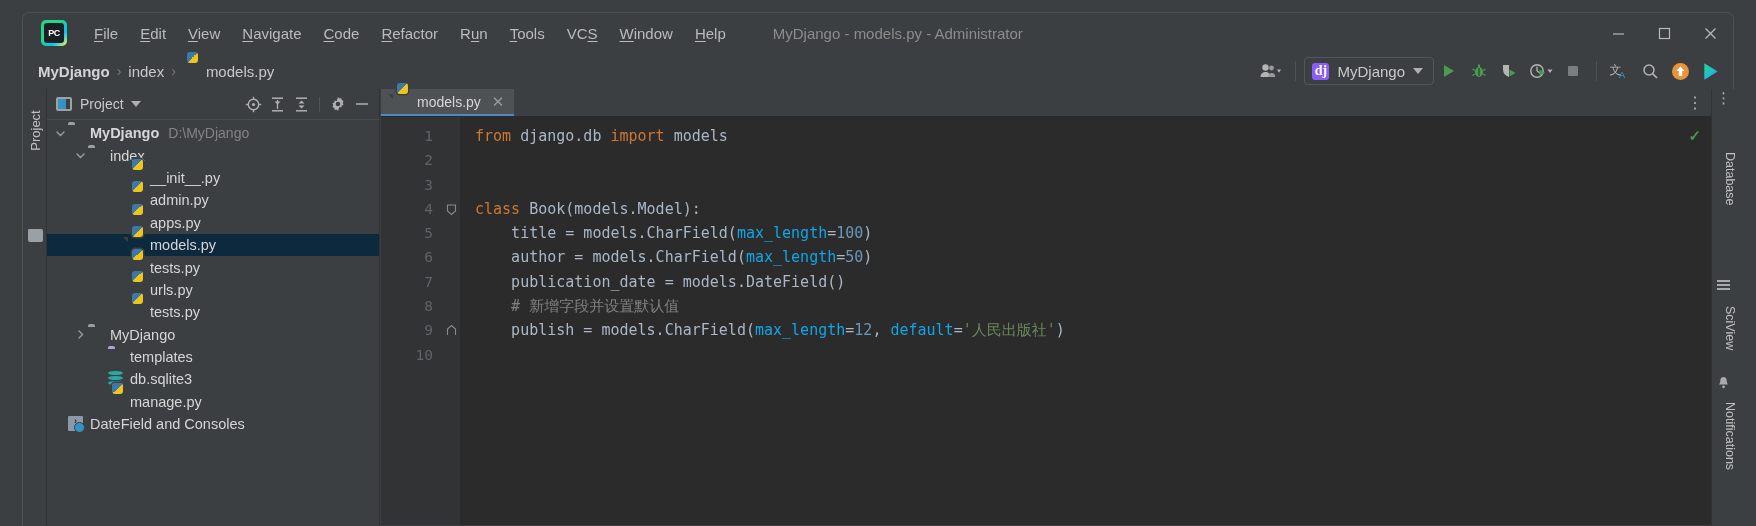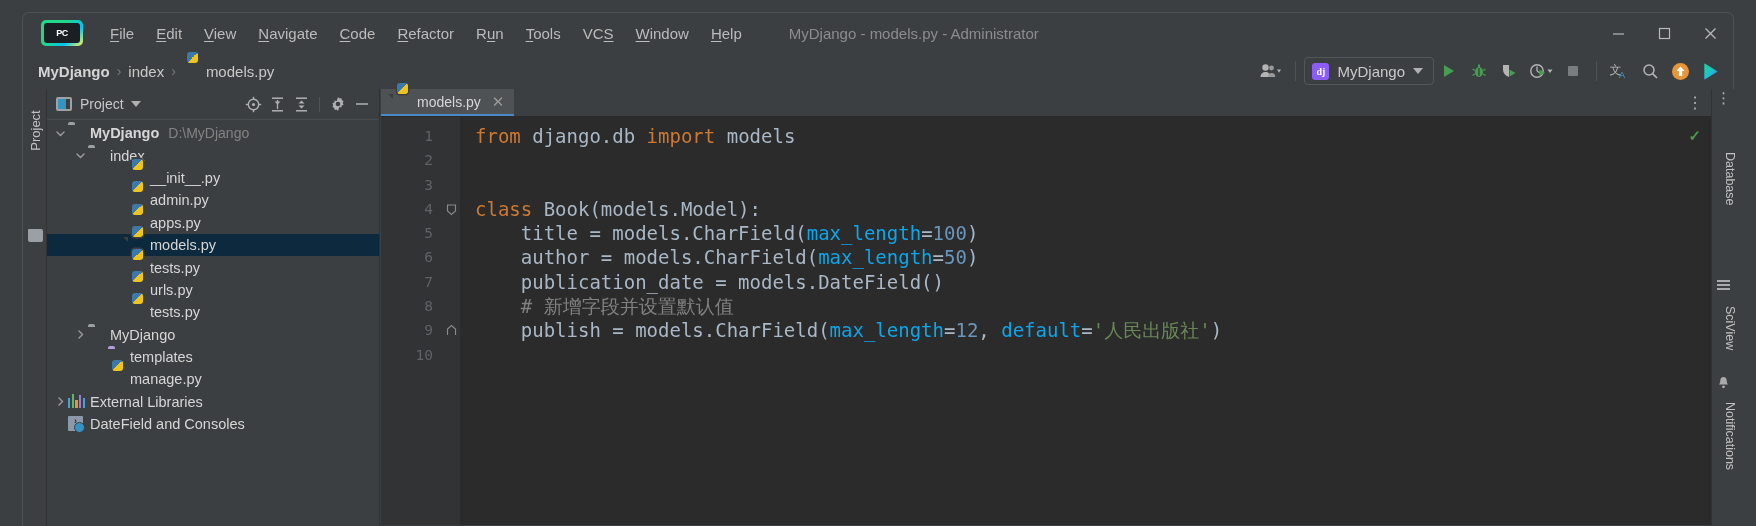--- a/index.html
+++ b/index.html
@@ -23,21 +23,21 @@
     border-radius: 7px 7px 0 0;
   }
 
   
   .menubar {
     position: absolute; left: 23px; top: 13px; width: 1710px; height: 40px;
     display: flex; align-items: center; gap: 0px;
     border-radius: 6px 6px 0 0;
   }
   .pc-logo {
-    width: 42px; height: 26px; margin-left: 18px; margin-right: 16px;
+    width: 26px; height: 26px; margin-left: 18px; margin-right: 16px;
     border-radius: 5px; position: relative; flex: none;
     background: linear-gradient(135deg, #21d789 0%, #21d789 40%, #07c3f2 70%, #fcf84a 100%);
     overflow: hidden;
   }
   .pc-logo .inner {
     position: absolute; left: 3px; top: 3px; right: 3px; bottom: 3px;
     background: #1b1f23; border-radius: 3px;
     color: #ffffff; font-size: 9px; font-weight: bold;
     display: flex; align-items: center; justify-content: center;
     letter-spacing: -0.5px;
@@ -85,21 +85,21 @@
   .tb-sep {
     width: 1px; height: 20px; background: #4e5254; margin: 0 8px;
   }
   .runcfg {
     display: flex; align-items: center; gap: 8px; height: 28px;
     border: 1px solid #545759; border-radius: 4px; padding: 0 10px 0 7px;
     color: #c9c9c9; font-size: 15px; background: #3c3f41;
   }
   .dj-icon {
     width: 17px; height: 17px; border-radius: 3px; background: #8b5cf6;
-    color: #ffffff; font-size: 10px; font-weight: bold;
+    color: #ffffff; font-size: 14px; font-weight: bold;
     display: flex; align-items: center; justify-content: center;
     flex: none; font-family: "Liberation Serif", serif;
   }
   .caret-dn {
     width: 0; height: 0; border-left: 5px solid transparent;
     border-right: 5px solid transparent; border-top: 6px solid #b0b0b0;
   }
 
   
   .leftstrip {
@@ -246,21 +246,21 @@
   }
   .fold-col {
     width: 17px; background: #313335; flex: none; position: relative;
     padding-top: 7px;
   }
   .foldmark {
     height: 24.3px; display: flex; align-items: center; justify-content: center;
   }
   .code {
     flex: 1; padding-top: 7px; position: relative;
-    font-family: "DejaVu Sans Mono", monospace; font-size: 19px;
+    font-family: "DejaVu Sans Mono", monospace; font-size: 15px;
     line-height: 24.3px; color: #a9b7c6; white-space: pre;
     padding-left: 15px;
   }
   .cl { height: 24.3px; }
   .kw { color: #cc7832; }
   .num { color: #6897bb; }
   .arg { color: #0ea5e9; }
   .str { color: #6a8759; }
   .cmt { color: #808080; }
   .fn { color: #a9b7c6; }
@@ -598,39 +598,31 @@
           </span>
           <span class="ico"><span class="folder tpl"></span></span>
           <span class="tlabel">templates</span>
         </div>
         <div class="trow" style="padding-left: 46px;">
           <span class="chev empty">
             <svg width="11" height="11" viewBox="0 0 11 11">
               <path d="M4 2l3.5 3.5L4 9" fill="none" stroke="#9b9b9b" stroke-width="1.4" stroke-linecap="round"></path>
             </svg>
           </span>
+          <span class="ico"><span class="dbicon"><i></i><i></i><i></i></span></span>
+          <span class="tlabel">db.sqlite3</span>
+        </div>
+        <div class="trow" style="padding-left: 46px;">
+          <span class="chev empty">
+            <svg width="11" height="11" viewBox="0 0 11 11">
+              <path d="M4 2l3.5 3.5L4 9" fill="none" stroke="#9b9b9b" stroke-width="1.4" stroke-linecap="round"></path>
+            </svg>
+          </span>
           <span class="ico"><span class="pyfile"></span></span>
           <span class="tlabel">manage.py</span>
-        </div>
-        <div class="trow" style="padding-left: 6px;">
-          <span class="chev">
-            <svg width="11" height="11" viewBox="0 0 11 11">
-              <path d="M4 2l3.5 3.5L4 9" fill="none" stroke="#9b9b9b" stroke-width="1.4" stroke-linecap="round"></path>
-            </svg>
-          </span>
-          <span class="ico">
-            <span class="libicon">
-              <b style="height:10px;background:#4a9fd8"></b>
-              <b style="height:14px;background:#5fb85f"></b>
-              <b style="height:8px;background:#e8953a"></b>
-              <b style="height:13px;background:#9a7fd0"></b>
-              <b style="height:10px;background:#4a9fd8"></b>
-            </span>
-          </span>
-          <span class="tlabel">External Libraries</span>
         </div>
         <div class="trow" style="padding-left: 6px;">
           <span class="chev empty">
             <svg width="11" height="11" viewBox="0 0 11 11">
               <path d="M4 2l3.5 3.5L4 9" fill="none" stroke="#9b9b9b" stroke-width="1.4" stroke-linecap="round"></path>
             </svg>
           </span>
           <span class="ico">
             <span class="scratch">›</span>
           </span>

